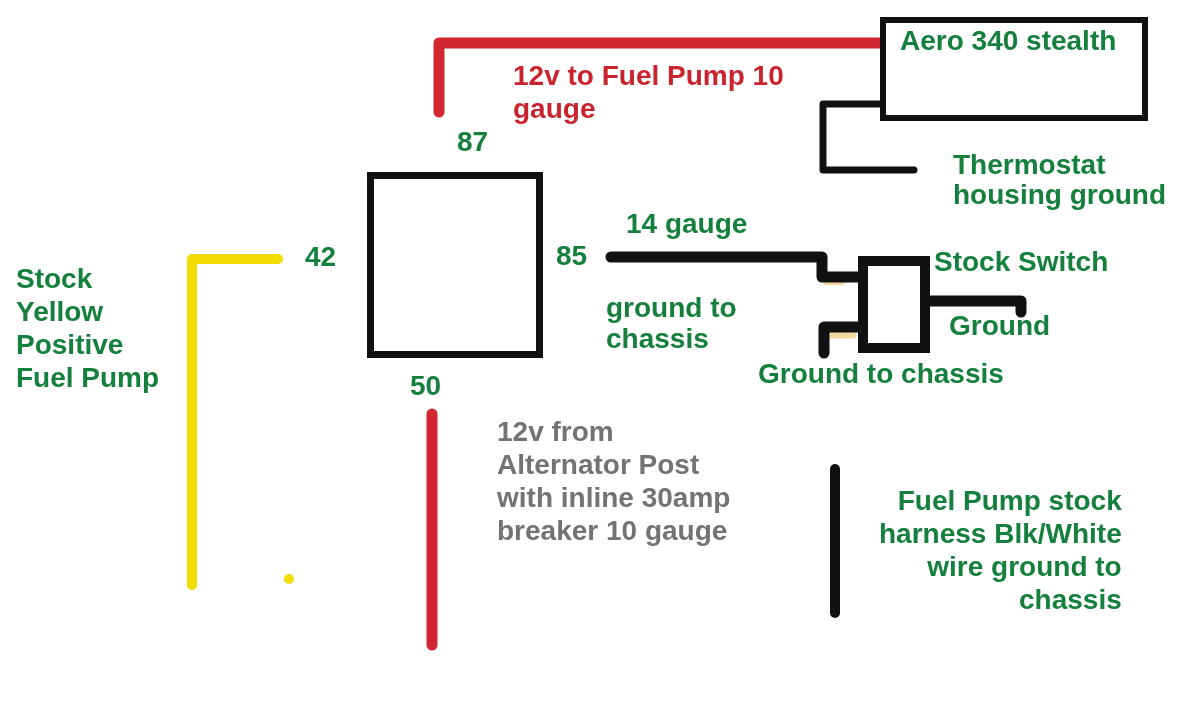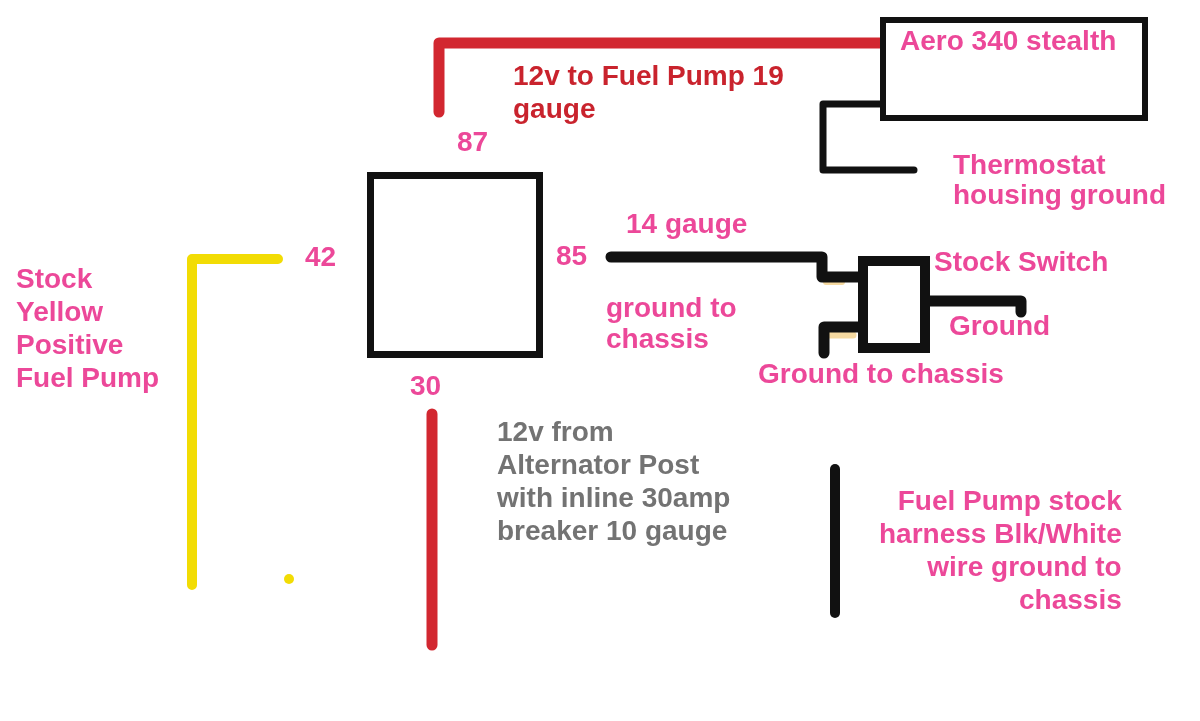--- a/index.html
+++ b/index.html
@@ -15,21 +15,21 @@
     position: absolute;
     left: 0; top: 0;
     width: 1200px; height: 721px;
   }
   .label {
     position: absolute;
     font-weight: bold;
     font-size: 28px;
     line-height: 33px;
     white-space: pre-line;
-    color: #ec4899;
+    color: #15803d;
     letter-spacing: 0px;
   }
   .box {
     position: absolute;
     box-sizing: border-box;
     background: #ffffff;
   }
   #relay-box {
     left: 367px; top: 172px;
     width: 176px; height: 186px;
@@ -70,30 +70,30 @@
     <path d="M278,259 L192,259 L192,585" stroke-width="10" stroke="#f2dc04"></path>
     <circle cx="289" cy="579" r="5" stroke="none" fill="#f2dc04"></circle>
   </svg>
 
   <div id="relay-box" class="box"></div>
   <div id="aero-box" class="box"></div>
   <div id="kill-switch-box" class="box"></div>
 
   <div class="label" style="left:900px; top:24px;">Aero 340 stealth</div>
 
-  <div class="label" style="left: 513px; top: 59px; color: rgb(201, 35, 45);">12v to Fuel Pump 19
+  <div class="label" style="left: 513px; top: 59px; color: rgb(201, 35, 45);">12v to Fuel Pump 10
 gauge</div>
 
   <div class="label lh30" style="left:926px; top:150px;">Thermostat
 housing ground</div>
 
   <div class="label" style="left:418px; top:125px;margin-left:39px;">87</div>
   <div class="label" style="left:305px; top:240px;">42</div>
   <div class="label" style="left:556px; top:239px;">85</div>
-  <div class="label" style="left:410px; top:369px;">30</div>
+  <div class="label" style="left:410px; top:369px;">50</div>
 
   <div class="label" style="left:16px; top:262px;">Stock
 Yellow
 Positive
 Fuel Pump</div>
 
   <div class="label" style="left:626px; top:207px;">14 gauge</div>
 
   <div class="label lh31" style="left:606px; top:272px;margin-top:20px;">ground to
 chassis</div>

